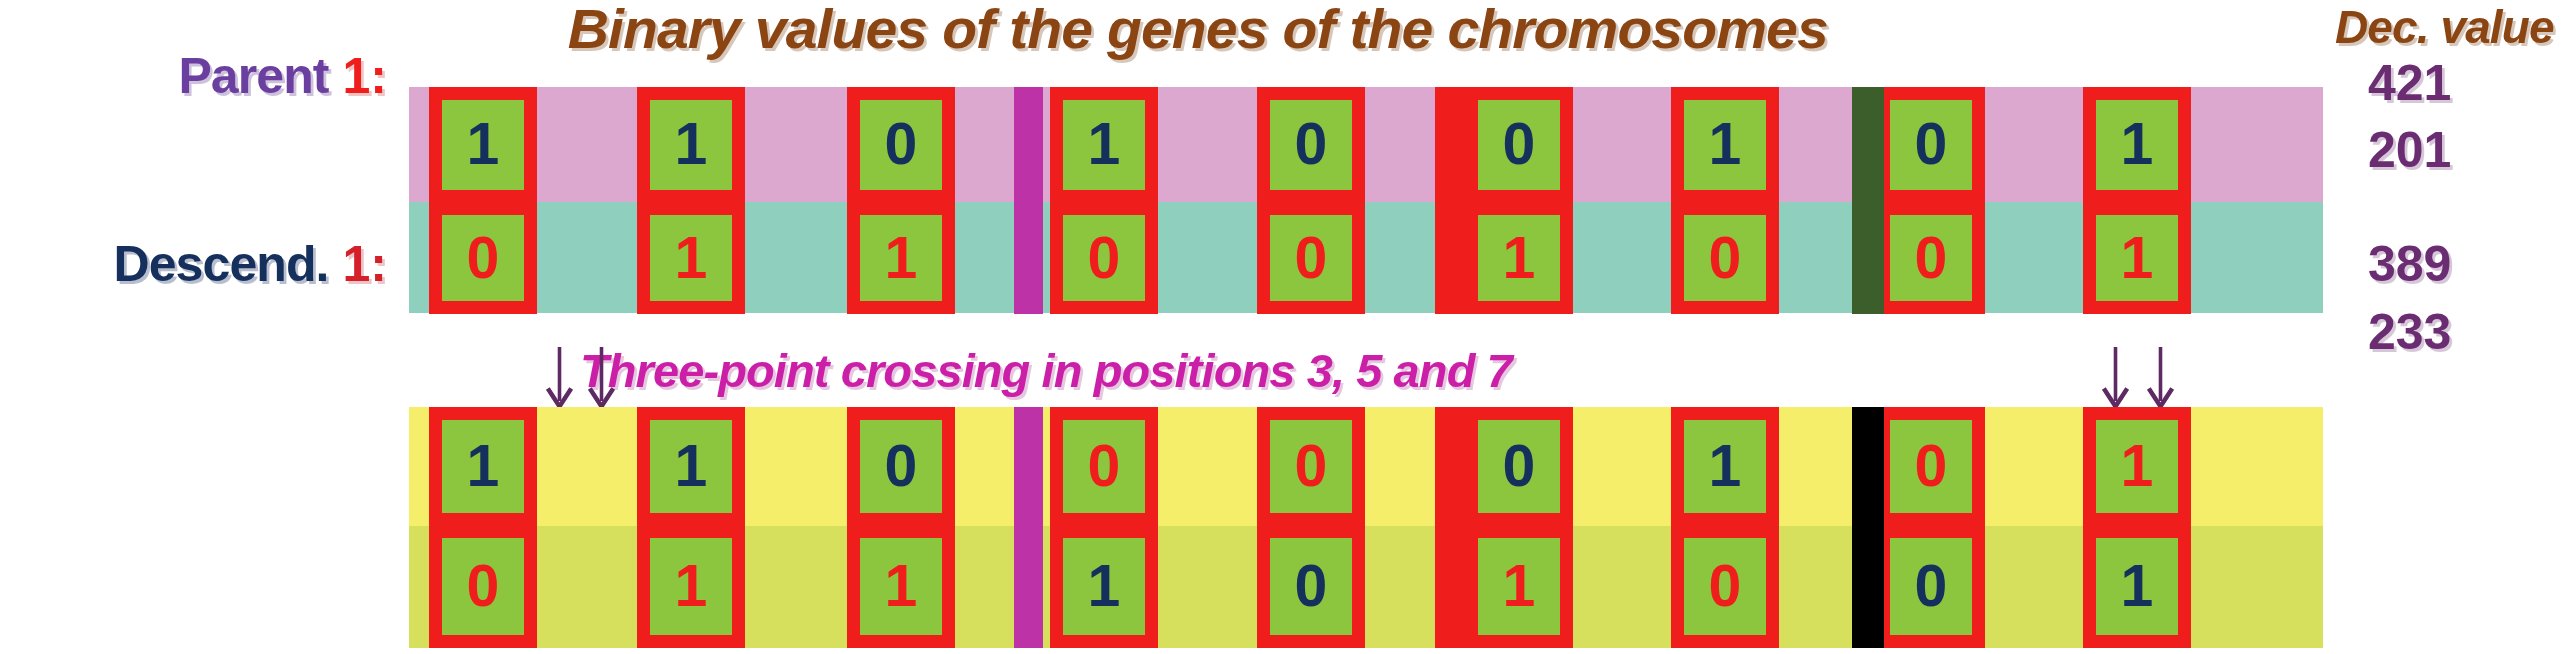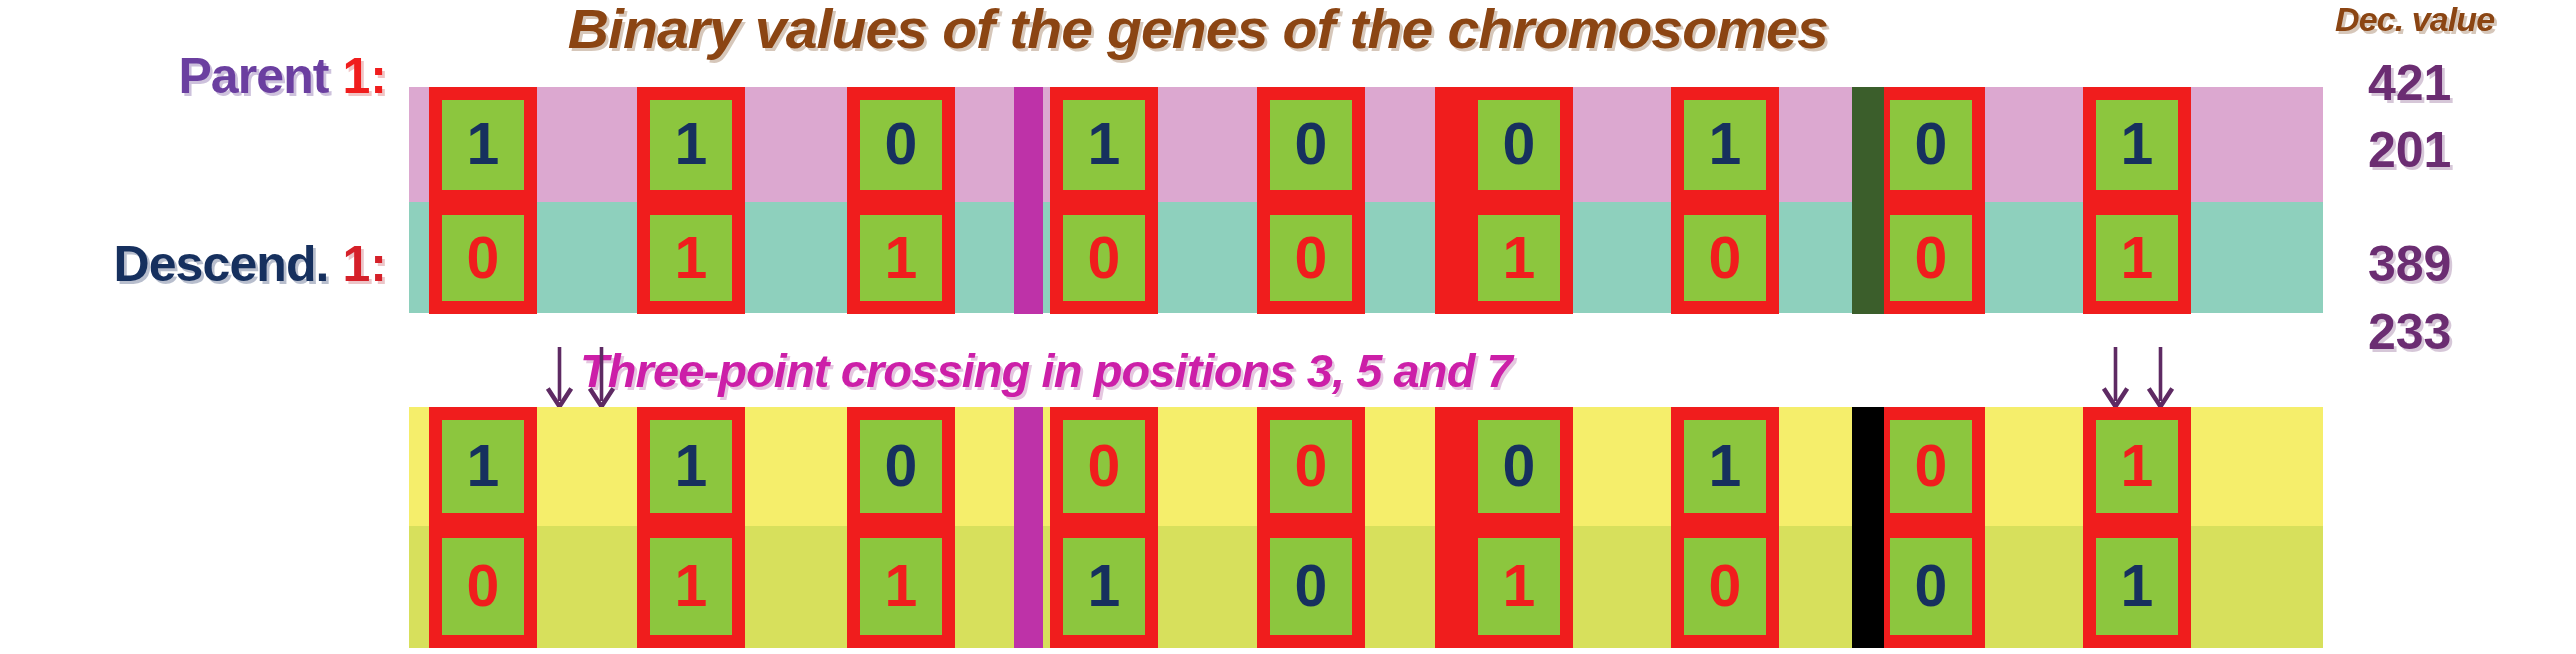--- a/index.html
+++ b/index.html
@@ -13,21 +13,21 @@
   
   .hdr{
     position:absolute;
     font-weight:bold;font-style:italic;
     color:#8B4513;
     white-space:nowrap;
     letter-spacing:-0.9px;
     text-shadow:2.7px 2.7px 0 rgba(120,70,25,0.30);
   }
   #title{left:580px;top:-3.6px;font-size:56px;transform:scaleX(1.02);}
-  #decvalue{left:2335px;top:0px;font-size:34px;}
+  #decvalue{left:2335px;top:0px;font-size:46px;}
 
   .crosslabel{
     position:absolute;left:580px;top:343px;
     font-size:47px;font-weight:bold;font-style:italic;
     color:#CC1FA8;white-space:nowrap;letter-spacing:-0.9px;
     text-shadow:2.7px 2.7px 0 rgba(150,30,130,0.25);
     text-align:right;
   }
 
   

